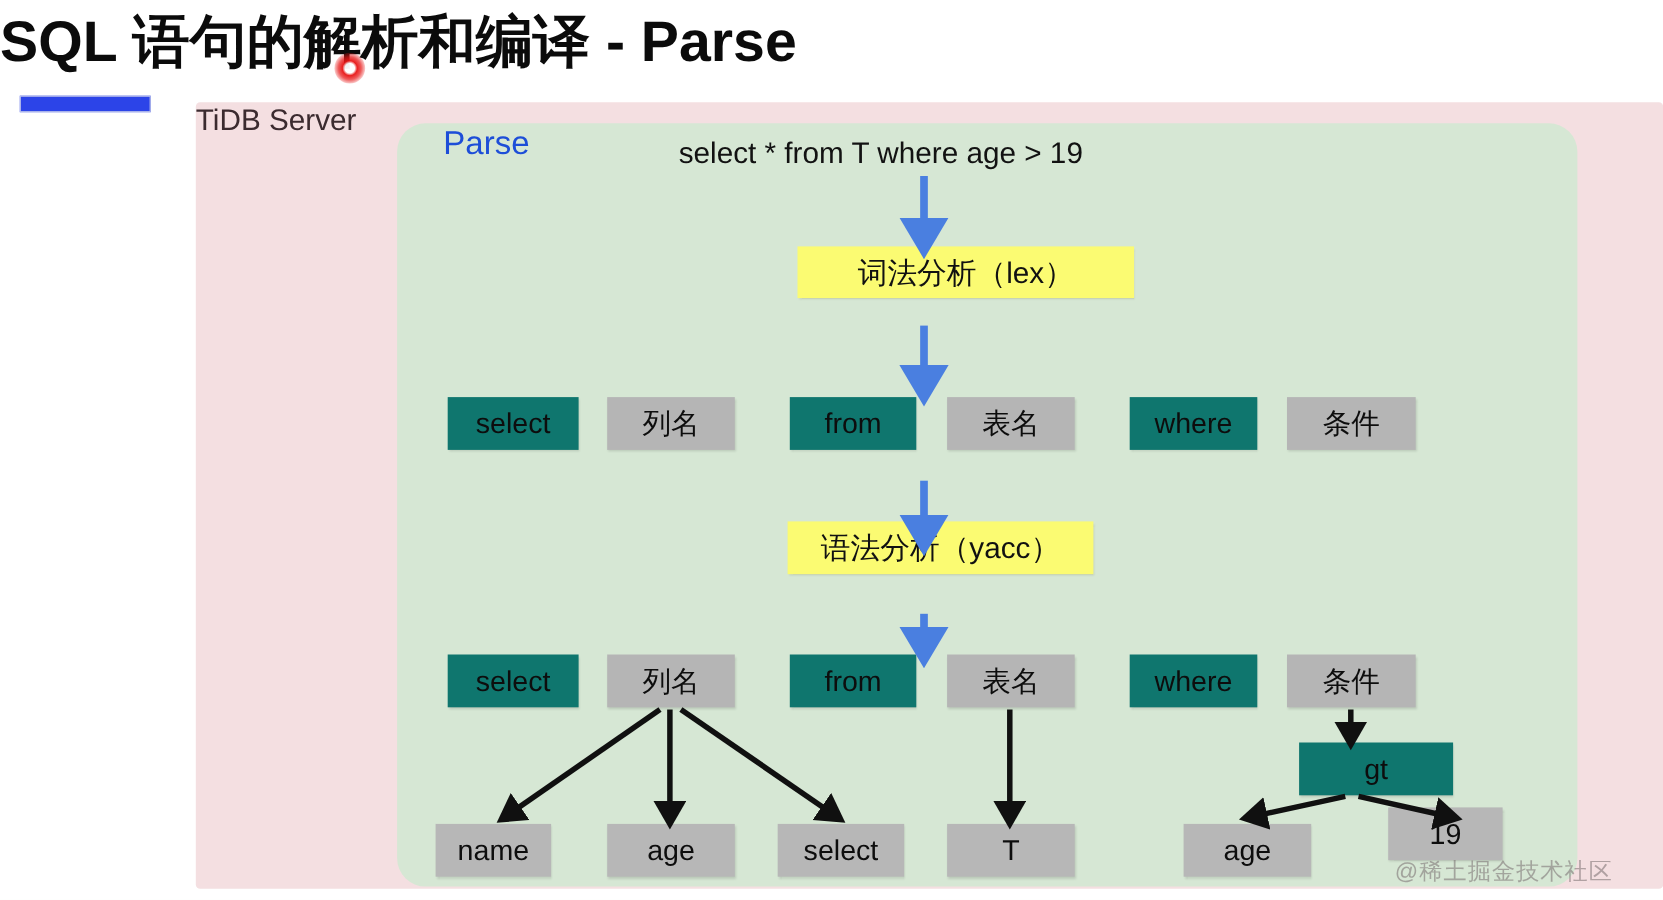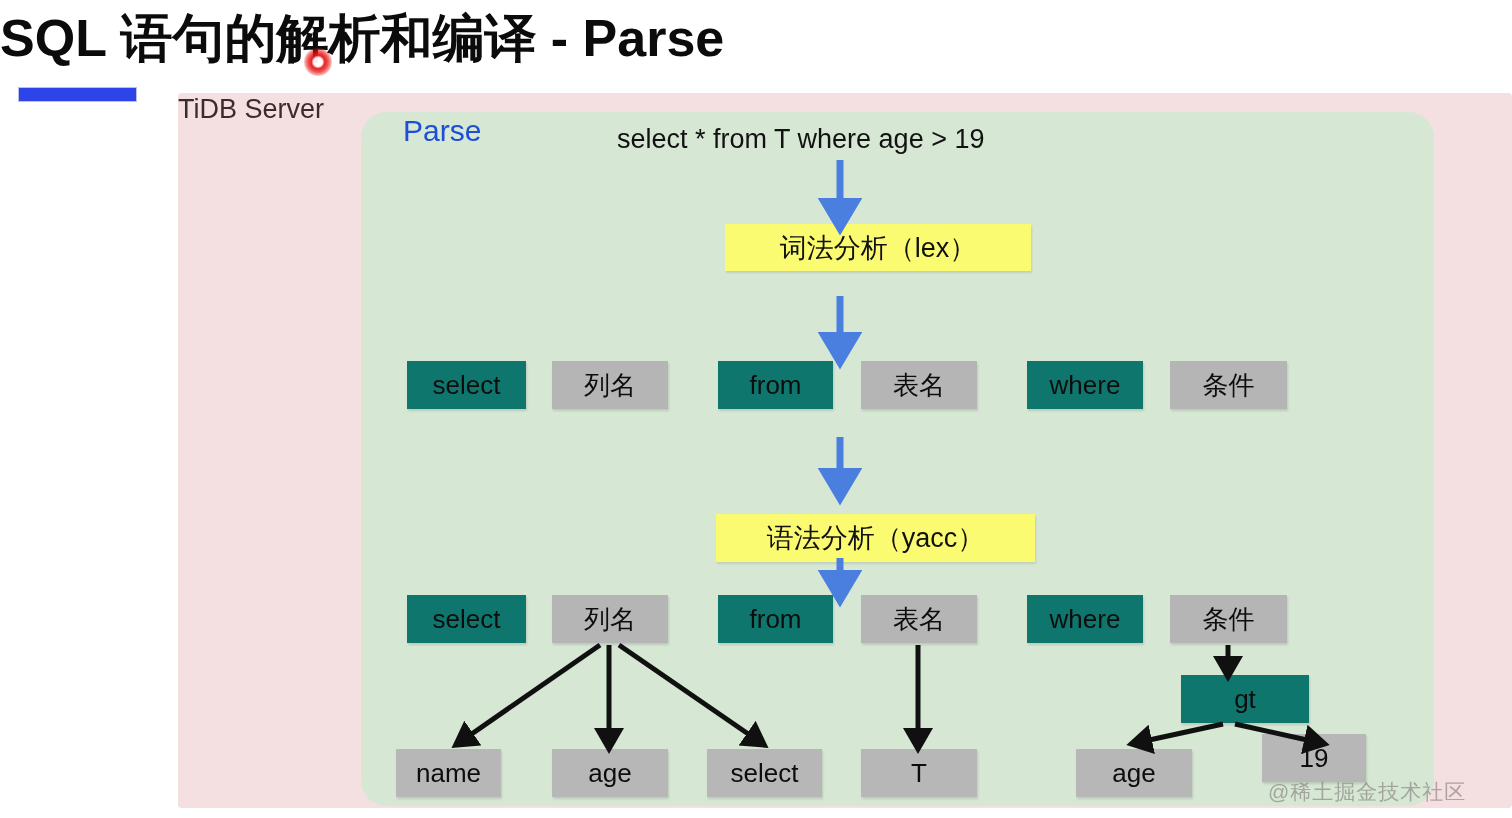--- a/index.html
+++ b/index.html
@@ -111,21 +111,21 @@
     background: #fbfb72;
     color: #111;
     font-size: 27px;
     display: flex;
     align-items: center;
     justify-content: center;
     white-space: nowrap;
     box-shadow: 1px 2px 2px rgba(0,0,0,0.10);
   }
   .stage-lex  { left: 725px; top: 224px; width: 306px; height: 47px; }
-  .stage-yacc { left: 716px; top: 514px; width: 319px; height: 48px; }
+  .stage-yacc { left: 716px; top: 474px; width: 278px; height: 48px; }
 
   
   .tok {
     position: absolute;
     height: 48px;
     display: flex;
     align-items: center;
     justify-content: center;
     font-size: 26px;
     color: #0d0d0d;
@@ -146,21 +146,21 @@
 
   
   .r2a { left: 396px;  top: 595px; width: 119px; }
   .r2b { left: 552px;  top: 595px; width: 116px; }
   .r2c { left: 707px;  top: 595px; width: 115px; }
   .r2d { left: 861px;  top: 595px; width: 116px; }
   .r2e { left: 1016px; top: 595px; width: 116px; }
   .r2f { left: 1170px; top: 595px; width: 117px; }
 
   
-  .gtbox { left: 1170px; top: 675px; width: 128px; }
+  .gtbox { left: 1170px; top: 675px; width: 140px; }
 
   
   .l1 { left: 396px;  top: 749px; width: 105px; }
   .l2 { left: 552px;  top: 749px; width: 116px; }
   .l3 { left: 707px;  top: 749px; width: 115px; }
   .l4 { left: 861px;  top: 749px; width: 116px; }
   .l5 { left: 1076px; top: 749px; width: 116px; }
   .l6 { left: 1262px; top: 734px; width: 104px; }
 
   

